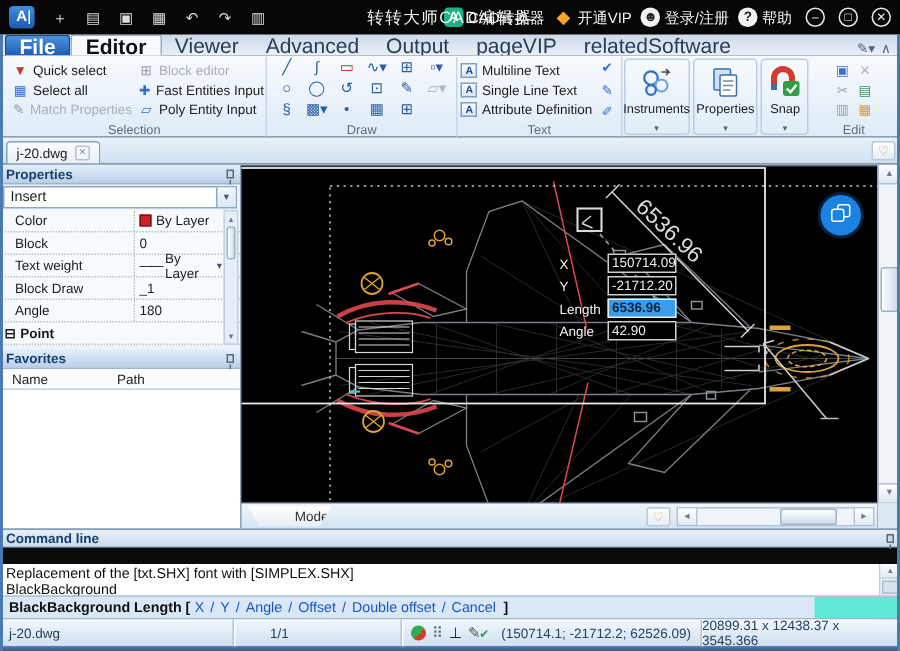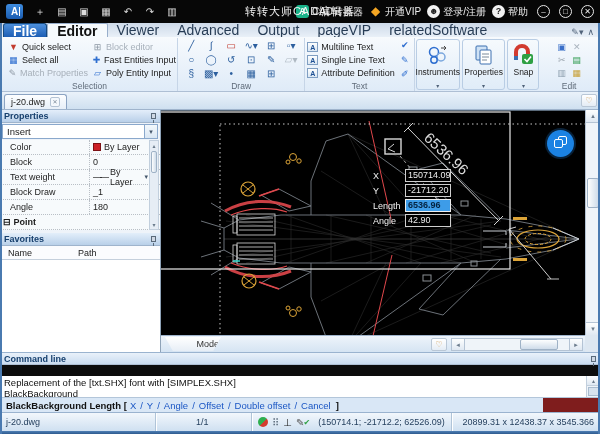--- a/index.html
+++ b/index.html
@@ -118,32 +118,32 @@
   .vthumb{position:absolute;top:55px;height:30px;left:1px;right:1px;background:linear-gradient(90deg,#fdfefe,#cfdcea);border:1px solid #9fb2c6;border-radius:2px}
   .vcorner{position:absolute;left:585px;top:335px;width:15px;height:17px;background:#dde7f1}
 
   
   .cmdhead{top:352px;height:13px;background:linear-gradient(#e9f1fa,#cadcf0);border-top:1px solid #9ab3cf;border-bottom:1px solid #aebfd4;color:#17406e;font-size:9px;font-weight:bold;display:flex;align-items:center;padding:0 4px}
   .cmdlog{top:376px;height:46px;background:#fff;padding:1px 4px;font-size:9.5px;line-height:11px;color:#111}
   .logscroll{position:absolute;right:0;top:0;bottom:0;width:14px;background:#eff4f9;border-left:1px solid #c2cfdd}
   .logscroll .up{position:absolute;top:0;left:0;right:0;height:10px;text-align:center;font-size:6px;color:#6b7b8c;background:linear-gradient(#fdfefe,#dfe8f2);border-bottom:1px solid #c2cfdd}
   .logscroll .dn{position:absolute;bottom:0;left:0;right:0;height:10px;text-align:center;font-size:6px;color:#6b7b8c;background:linear-gradient(#fdfefe,#dfe8f2);border-top:1px solid #c2cfdd}
   .logscroll .th{position:absolute;top:11px;left:1px;right:1px;height:9px;background:#d7e2ee;border:1px solid #a9bccf}
-  .promptrow{top:397px;height:15px;background:#7f1d1d;border-top:1px solid #b3c6da;display:flex;align-items:center}
+  .promptrow{top:397px;height:15px;background:#5eead4;border-top:1px solid #b3c6da;display:flex;align-items:center}
   .promptseg{width:543px;height:100%;background:#d9e7f6;display:flex;align-items:center;padding-left:6px;font-size:9.5px;white-space:nowrap}
   .opt{color:#1a56c4;margin:0 3px}
   .osep{color:#1a56c4;margin:0 1px}
   .bracket{color:#111;margin:0 2px;font-weight:bold}
   .pprefix{color:#111;font-weight:bold}
 
   
   .statusbar{top:412px;height:19px;background:linear-gradient(#f2f7fc,#cfe0f1);border-top:1px solid #9ab3cf;display:flex;align-items:center;font-size:9px;color:#26415f}
   .scell{height:100%;display:flex;align-items:center;border-right:1px solid #b0c4d8;box-shadow:1px 0 0 #fff}
   .scell.c1{width:156px;padding-left:6px}
-  .scell.c2{width:96px;padding-left:40px}
+  .scell.c2{width:112px;padding-left:24px}
   .scell.c3{width:200px;padding-left:6px;gap:4px}
   .scell.c4{flex:1;justify-content:flex-end;padding-right:6px;border-right:none}
   .snapcircle{width:10px;height:10px;border-radius:50%;background:linear-gradient(135deg,#2eae4f 55%,#d23b2f 55%)}
   .sic{font-size:10px;color:#5a6a7a}
   .sic.dark{color:#222}
   .sic.pen{color:#555}
   .sic.chk{color:#2ea043;font-size:8px;margin-left:-5px}
   .coords{margin-left:4px}
   .bottomstrip{top:431px;height:3px;background:linear-gradient(#4f7fb5,#2d5a8e)}
   .edge{position:absolute;top:23px;bottom:0;width:2px;background:#4a7ab0;z-index:50}

